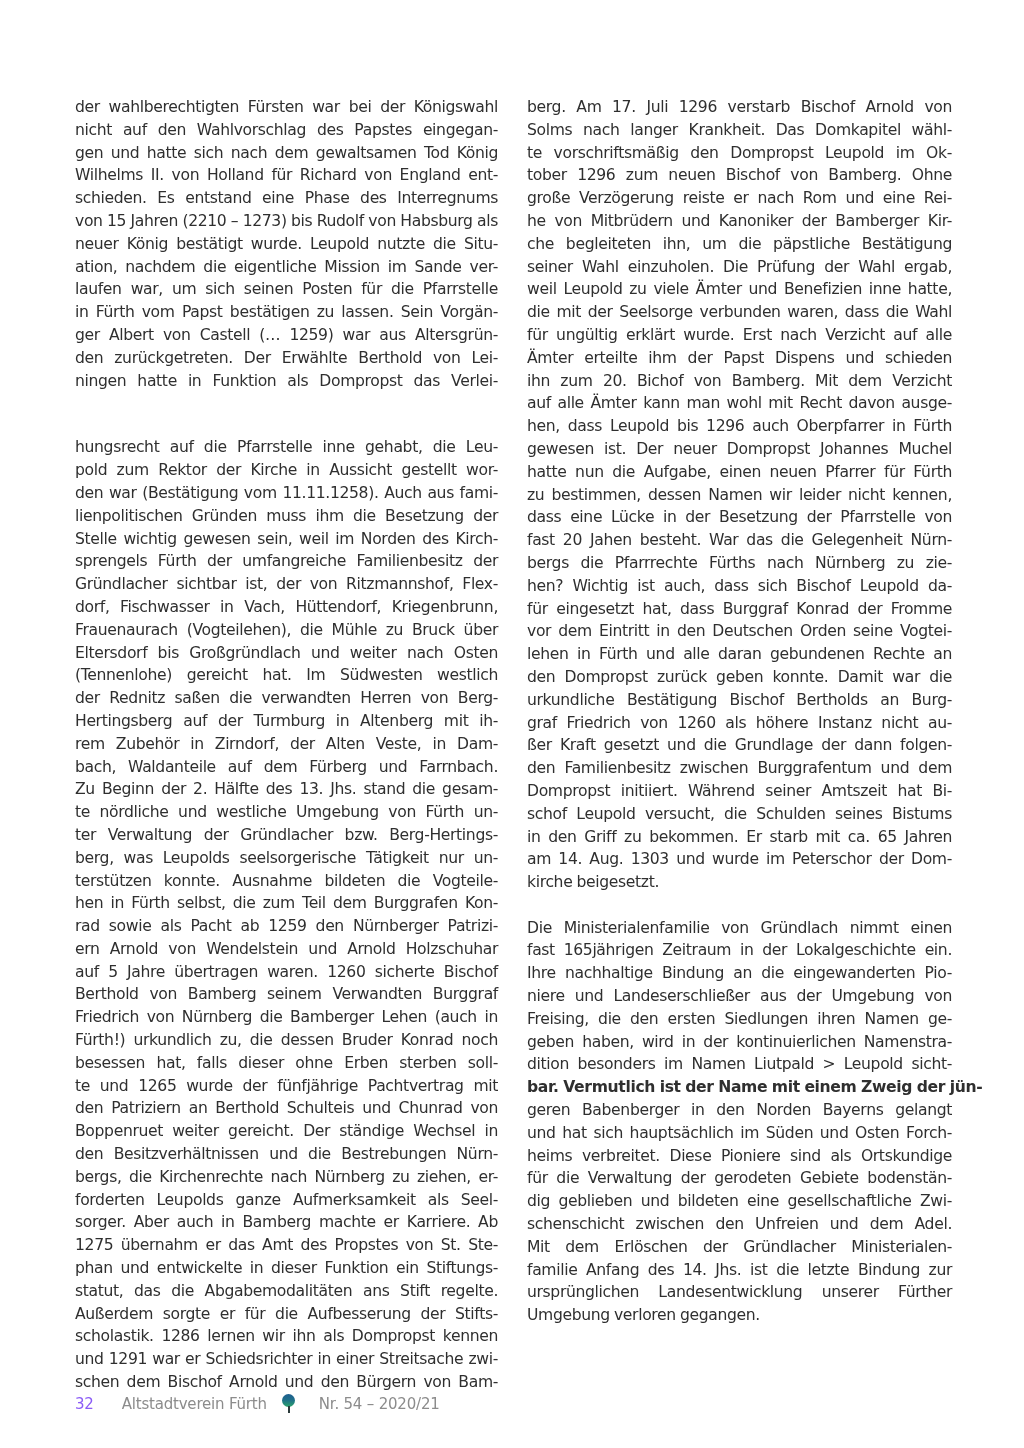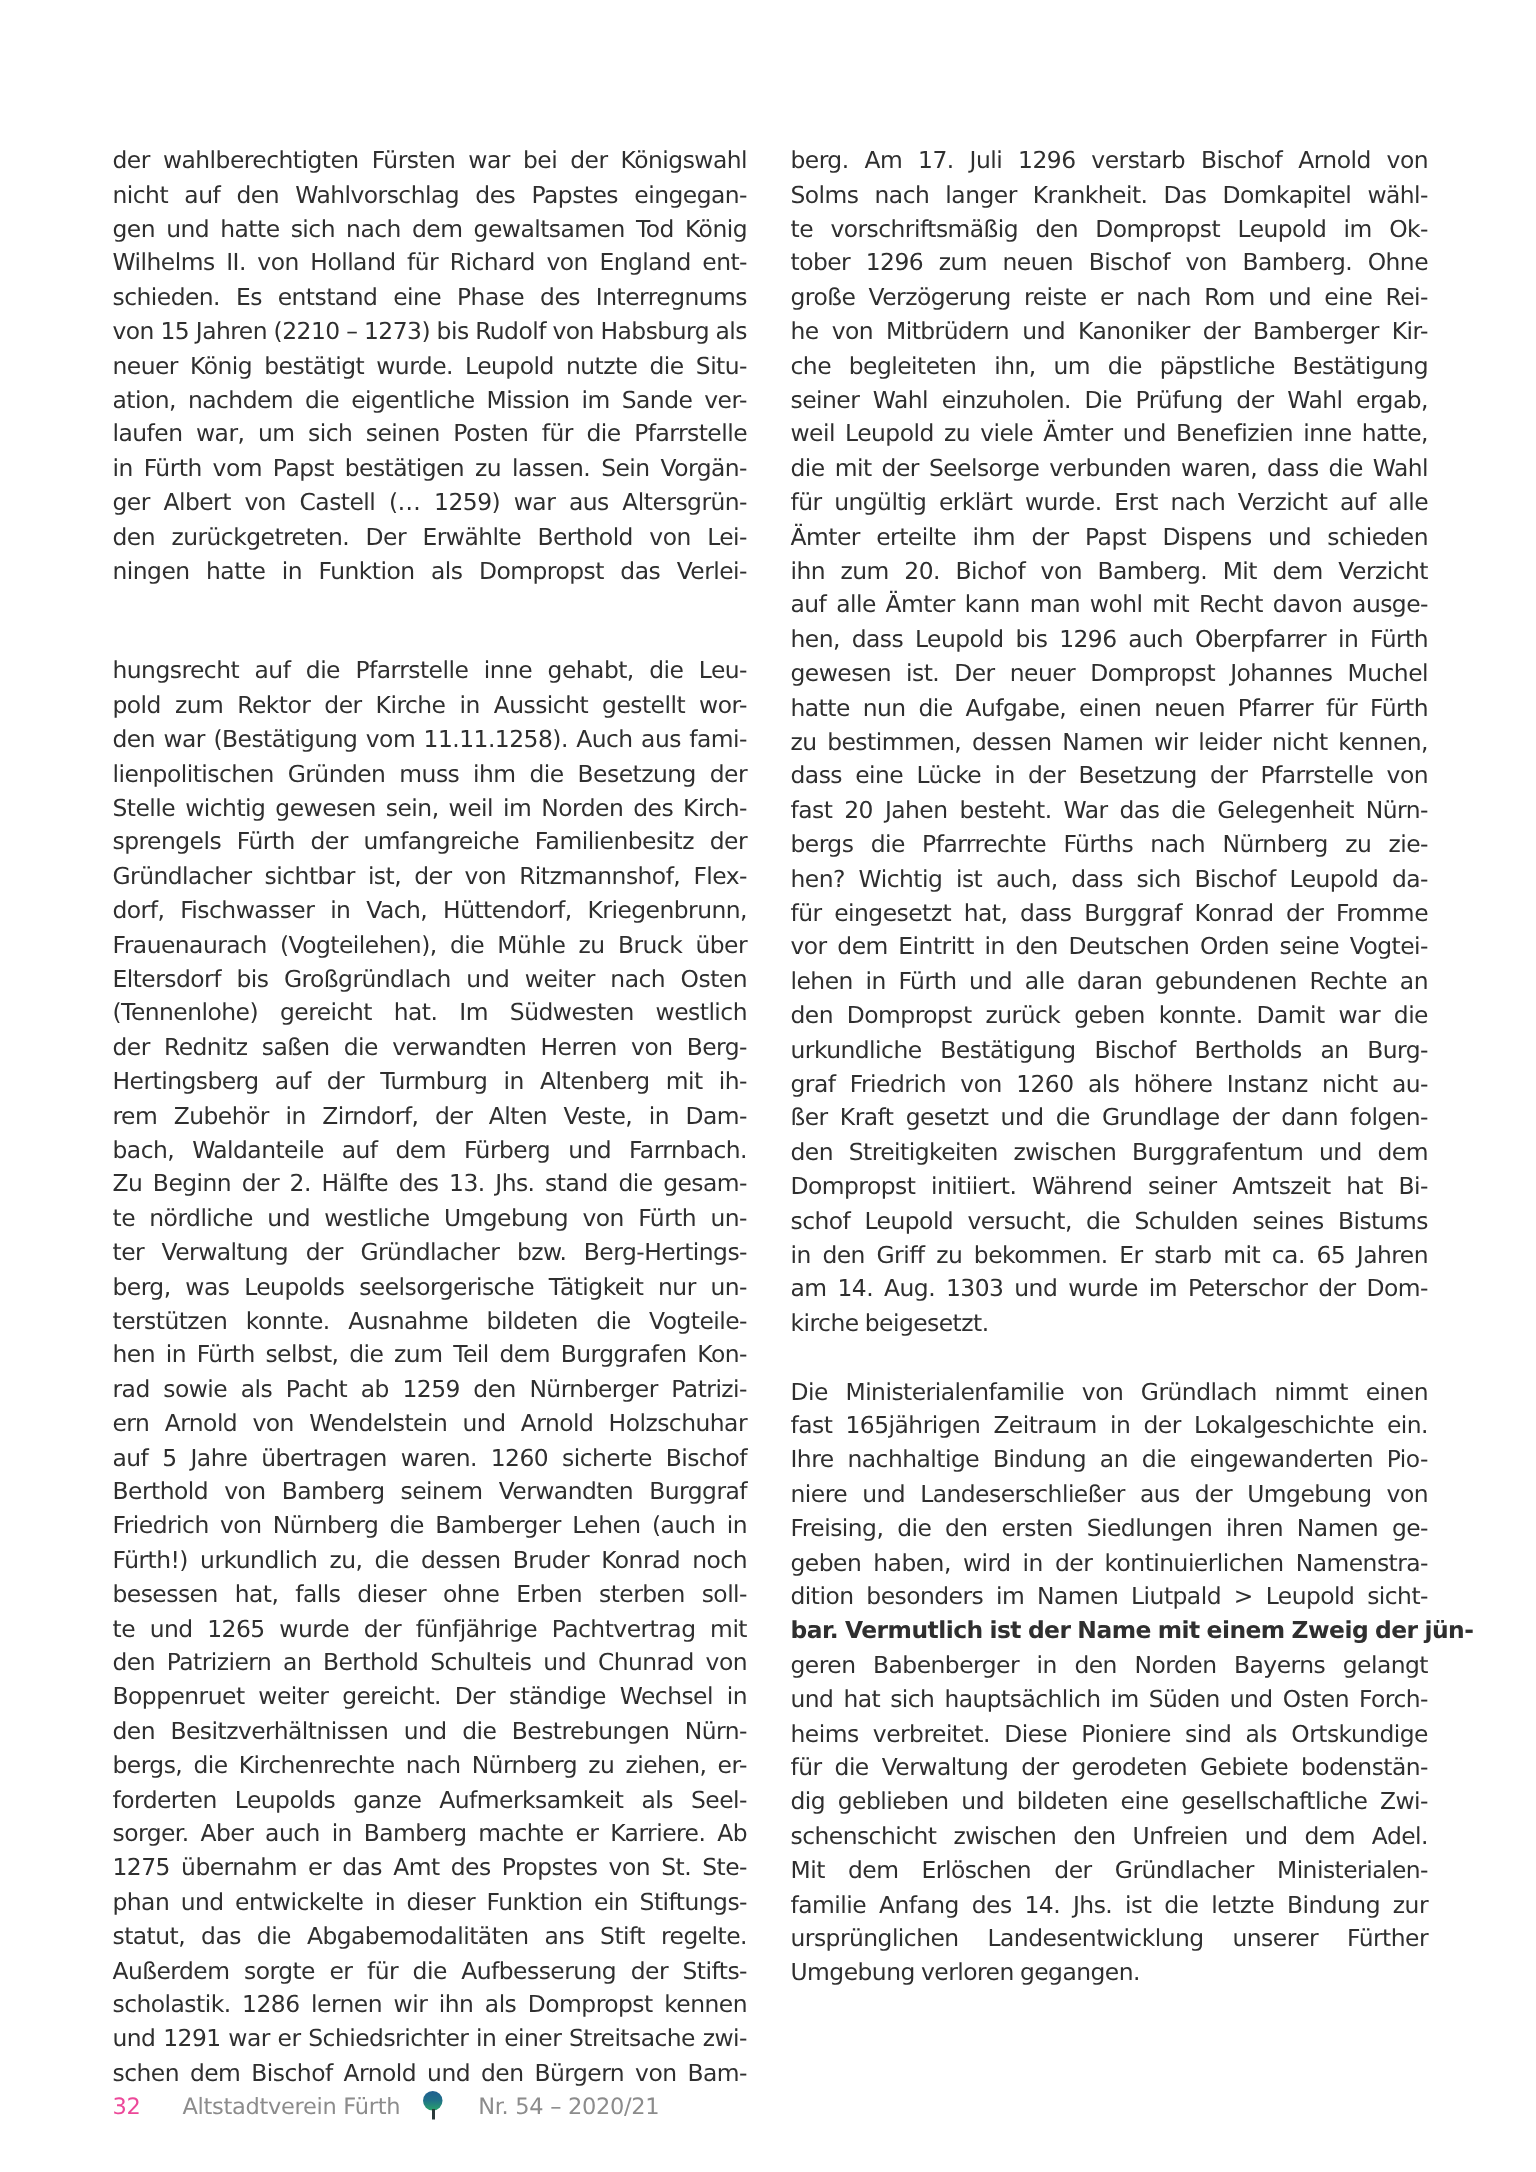--- a/index.html
+++ b/index.html
@@ -21,21 +21,21 @@
     text-align: justify; text-align-last: justify;
     height: 22.8px; overflow: visible;
   }
   .line.last { text-align-last: left; }
   .para-gap { height: 22.8px; }
   .footer {
     position: absolute; top: 1392px; left: 75px; height: 24px;
     font-family: "DejaVu Sans", sans-serif; font-size: 15px; color: #8c8c8c;
     display: flex; align-items: center; letter-spacing: -0.2px;
   }
-  .footer .pnum { color: #ec4899; margin-right: 28px; }
+  .footer .pnum { color: #8b5cf6; margin-right: 28px; }
   .footer .pub { margin-right: 14px; }
   .footer .tree { width: 16px; height: 20px; margin-right: 22px; position: relative; }
   .tree .canopy {
     position: absolute; left: 1px; top: 0; width: 13px; height: 13px; border-radius: 50%;
     background: linear-gradient(to bottom, #1f5f8f 0%, #1f6f8a 45%, #2aa36a 100%);
   }
   .tree .stem { position: absolute; left: 7px; top: 12px; width: 2px; height: 7px; background: #2b3a3a; }
 </style>
 </head>
 <body>
@@ -124,21 +124,21 @@
         <span class="line" style="display: block;">fast 20 Jahen besteht. War das die Gelegenheit Nürn-</span>
         <span class="line" style="display: block;">bergs die Pfarrrechte Fürths nach Nürnberg zu zie-</span>
         <span class="line" style="display: block;">hen? Wichtig ist auch, dass sich Bischof Leupold da-</span>
         <span class="line" style="display: block;">für eingesetzt hat, dass Burggraf Konrad der Fromme</span>
         <span class="line" style="display: block;">vor dem Eintritt in den Deutschen Orden seine Vogtei-</span>
         <span class="line" style="display: block;">lehen in Fürth und alle daran gebundenen Rechte an</span>
         <span class="line" style="display: block;">den Dompropst zurück geben konnte. Damit war die</span>
         <span class="line" style="display: block;">urkundliche Bestätigung Bischof Bertholds an Burg-</span>
         <span class="line" style="display: block;">graf Friedrich von 1260 als höhere Instanz nicht au-</span>
         <span class="line" style="display: block;">ßer Kraft gesetzt und die Grundlage der dann folgen-</span>
-        <span class="line" style="display: block;">den Streitigkeiten zwischen Burggrafentum und dem</span>
+        <span class="line" style="display: block;">den Familienbesitz zwischen Burggrafentum und dem</span>
         <span class="line" style="display: block;">Dompropst initiiert. Während seiner Amtszeit hat Bi-</span>
         <span class="line" style="display: block;">schof Leupold versucht, die Schulden seines Bistums</span>
         <span class="line" style="display: block;">in den Griff zu bekommen. Er starb mit ca. 65 Jahren</span>
         <span class="line" style="display: block;">am 14. Aug. 1303 und wurde im Peterschor der Dom-</span>
         <span class="line last" style="display: block;">kirche beigesetzt.</span>
       </p>
       <div class="para-gap"></div>
       <p style="margin: 0px;">
         <span class="line" style="display: block;">Die Ministerialenfamilie von Gründlach nimmt einen</span>
         <span class="line" style="display: block;">fast 165jährigen Zeitraum in der Lokalgeschichte ein.</span>

